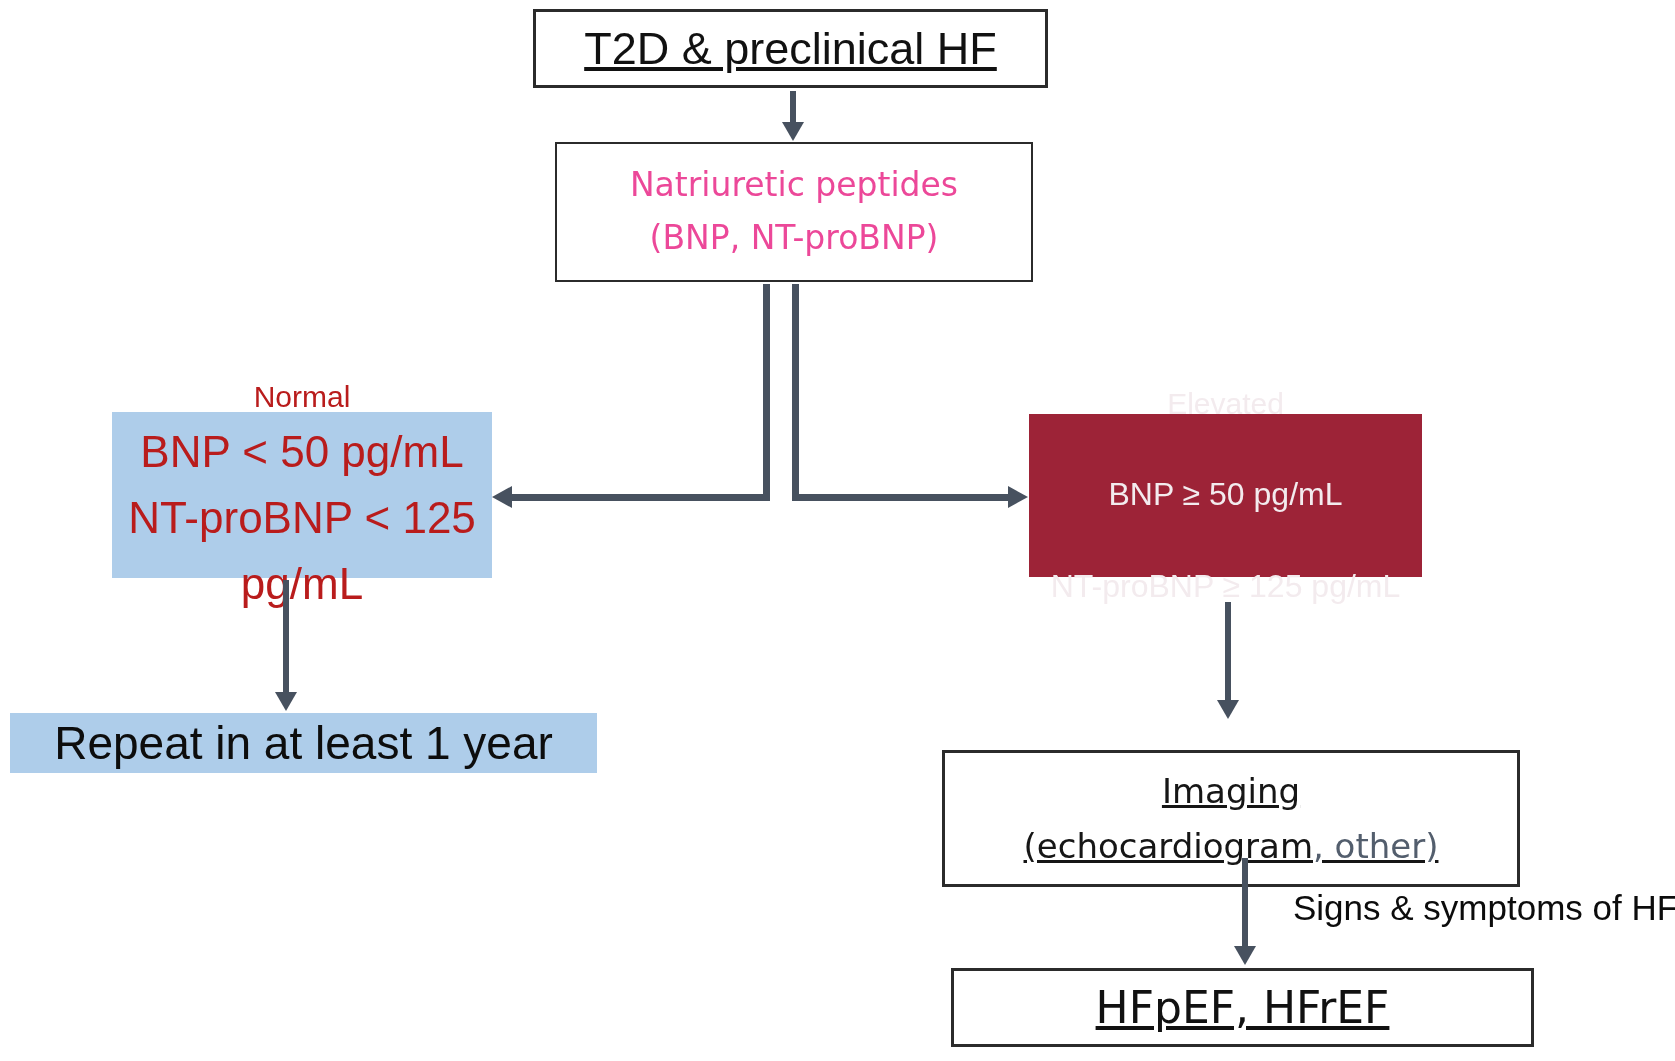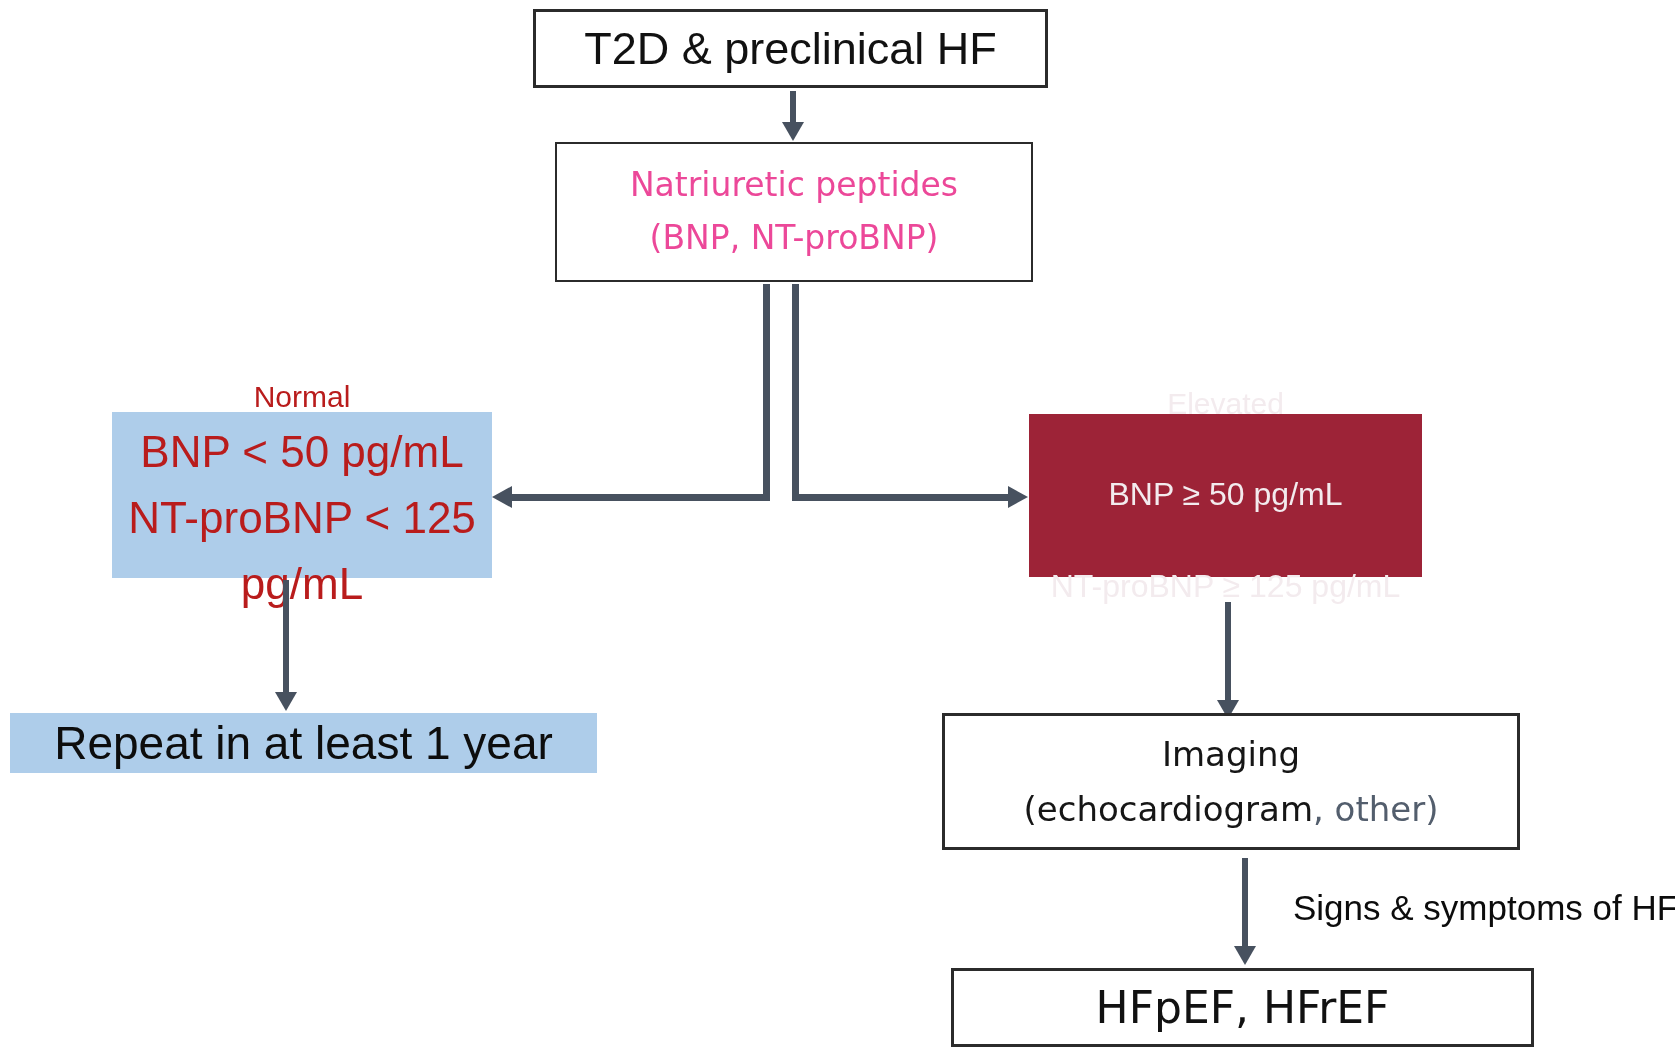--- a/index.html
+++ b/index.html
@@ -13,20 +13,21 @@
   .box{
     position:absolute;
     box-sizing:border-box;
     display:flex;flex-direction:column;
     align-items:center;justify-content:center;
     text-align:center;
   }
   .outlined{
     background:#ffffff;
     border:3px solid var(--box_border,#2b2b2b);
+    text-decoration:underline;
   }
   .thin-outline{
     background:#ffffff;
     border:2px solid var(--box_border,#2b2b2b);
   }
   .blue-fill{ background:var(--normal_fill,#aecdea); color:#b91c1c;}
   .red-fill{ background:var(--elevated_fill,#9d2337); color:var(--elevated_text,#f3ebee);gap:44px;}
   .shaft{ position:absolute; background:var(--connector,#47515f);}
   .head{ position:absolute; width:0;height:0;}
   .head-down{
@@ -51,21 +52,21 @@
     font-size:33px;color:#ec4899;line-height:1.6;
   }
   .normal-box{ left:112px;top:412px;width:380px;height:166px; line-height:1.5;}
   .normal-box .hdr{ font-size:30px;}
   .normal-box .val{ font-size:44px;}
   .elevated-box{ left:1029px;top:414px;width:393px;height:163px; line-height:1.5;}
   .elevated-box .hdr{ font-size:30px;}
   .elevated-box .val{ font-size:32px;}
   .repeat-box{ left:10px;top:713px;width:587px;height:60px; font-size:46px;color:#0d0d0d;}
   .imaging-box{
-    left:942px;top:713px;width:578px;height:137px;
+    left:942px;top:750px;width:578px;height:137px;
     font-family:"DejaVu Sans",sans-serif;
     font-size:34px;color:#161616;line-height:1.6;
   }
   .imaging-box .secondary{ color:#535e6d;}
   .signs-label{
     position:absolute;left:1293px;top:888px;
     font-size:35px;color:#0c0c0c;white-space:nowrap;
   }
   .outcome-box{
     left:951px;top:968px;width:583px;height:79px;

